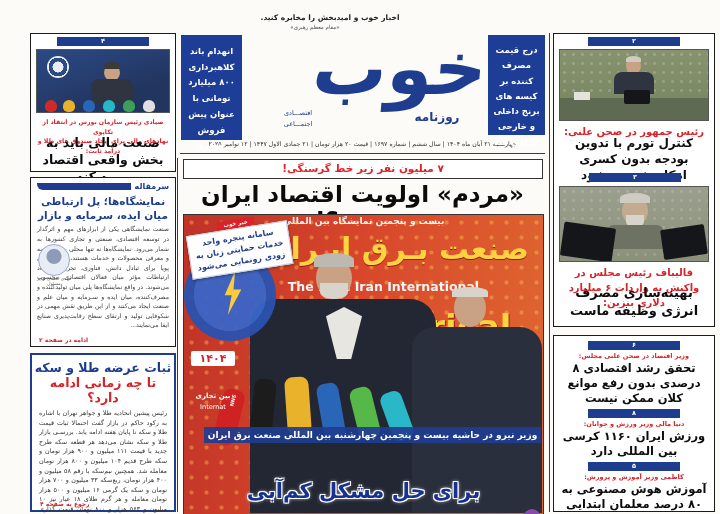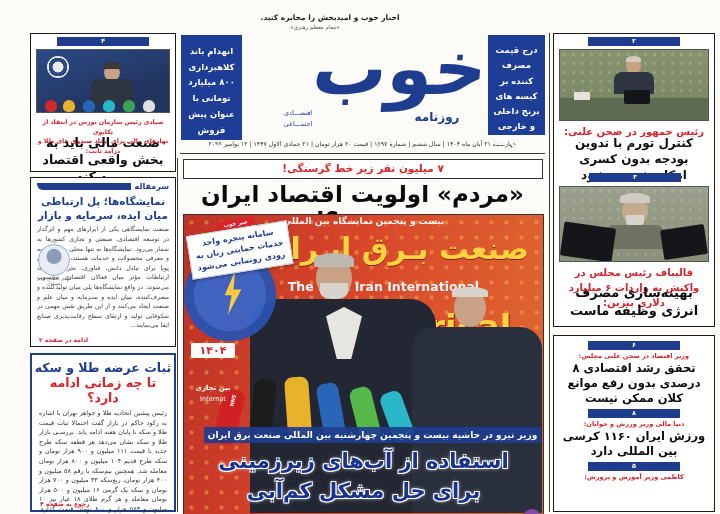--- a/index.html
+++ b/index.html
@@ -83,21 +83,21 @@
     text-shadow:1px 1px 0 #8a1d14;}
   #mp-ition{left:278px;top:168px;color:#eee;font-size:10px;font-weight:bold;direction:ltr;}
   .mfig1-head{left:128px;top:40px;width:44px;height:48px;}
   .mfig1-torso{left:66px;top:84px;width:186px;height:214px;background:#232733;border-radius:26px 26px 0 0;}
   .mshirt{position:absolute;left:142px;top:92px;width:36px;height:52px;background:#e8e6e0;
     clip-path:polygon(50% 0,100% 18%,70% 100%,30% 100%,0 18%);}
   .mfig2-head{left:266px;top:72px;width:40px;height:44px;}
   .mfig2-torso{left:228px;top:112px;width:130px;height:186px;background:#2a2f3d;border-radius:22px 22px 0 0;}
   .beard{position:absolute;border-radius:0 0 45% 45%;background:#d8d4cc;}
   #mp-banner{left:0;top:120px;width:58px;height:112px;color:#fff;}
-  .banner-year{width:44px;margin:8px auto;background:#fff;color:#d8232a;font-weight:900;font-size:11px;
+  .banner-year{width:44px;margin:16px auto;background:#fff;color:#d8232a;font-weight:900;font-size:11px;
     text-align:center;border-radius:2px;padding:1px 0;}
   .banner-fa{font-size:7px;font-weight:bold;text-align:center;margin-top:26px;}
   .banner-en{font-size:6.5px;text-align:center;direction:ltr;margin-top:3px;}
   #mp-podium{left:62px;bottom:0;width:228px;height:40px;background:#d9c8a6;border-top:3px solid #f3ecda;}
   .flower{position:absolute;border-radius:50%;}
   #mp-mics{left:24px;top:160px;width:230px;height:80px;}
   .bigmic{position:absolute;border-radius:8px;}
   .bigmic span{display:block;color:#fff;font-size:5px;font-weight:bold;text-align:center;direction:ltr;transform:rotate(90deg);margin-top:8px;}
   #stamp{left:4px;top:4px;width:102px;transform:rotate(-9deg);z-index:4;}
   #stamp-tab{width:34px;margin:0 auto;background:#d8232a;color:#fff;font-size:5.5px;font-weight:bold;
@@ -250,21 +250,20 @@
     </div>
 
     <div class="abs" id="mp-podium"></div>
     <div class="flower" style="right:10px;bottom:10px;width:26px;height:26px;background:#f2c018;"></div>
     <div class="flower" style="right:38px;bottom:2px;width:22px;height:22px;background:#f2c018;"></div>
     <div class="flower" style="right:2px;bottom:30px;width:18px;height:18px;background:#8a4aa8;"></div>
     <div class="flower" style="right:58px;bottom:14px;width:16px;height:16px;background:#e8e2d2;"></div>
     <div class="flower" style="right:28px;bottom:24px;width:14px;height:14px;background:#3a7a3a;"></div>
 
     <div class="abs" id="mp-kicker">وزیر نیرو در حاشیه بیست و پنجمین چهارشنبه بین المللی صنعت برق ایران</div>
-    <div class="abs mp-big" id="mp-h1">استفاده از آب‌های زیرزمینی</div>
     <div class="abs mp-big" id="mp-h2">برای حل مشکل کم‌آبی</div>
   </div>
 
   <div class="abs box" id="r1-box">
     <div class="pgbar"><span>۲</span></div>
     <div class="photo" id="r1-photo">
       <div class="head" style="left:66px;top:8px;width:15px;height:16px;"></div>
       <div class="hair" style="left:66px;top:6px;width:15px;height:6px;background:#cfcac2;"></div>
       <div class="torso" style="left:54px;top:22px;width:40px;height:22px;background:#2e3440;"></div>
       <div class="abs" style="left:0;bottom:0;width:100%;height:22px;background:#5f6a52;"></div>
@@ -294,16 +293,17 @@
       <div class="hl brief-hl">تحقق رشد اقتصادی ۸ درصدی بدون رفع موانع کلان ممکن نیست</div>
     </div>
     <div>
       <div class="pgbar"><span>۸</span></div>
       <div class="cap-red brief-cap">دنیا مالی وزیر ورزش و جوانان:</div>
       <div class="hl brief-hl">ورزش ایران ۱۱۶۰ کرسی بین المللی دارد</div>
     </div>
     <div>
       <div class="pgbar"><span>۵</span></div>
       <div class="cap-red brief-cap">کاظمی وزیر آموزش و پرورش:</div>
+      <div class="hl brief-hl">آموزش هوش مصنوعی به ۸۰ درصد معلمان ابتدایی</div>
     </div>
   </div>
 
 </div>
 
 </body></html>

